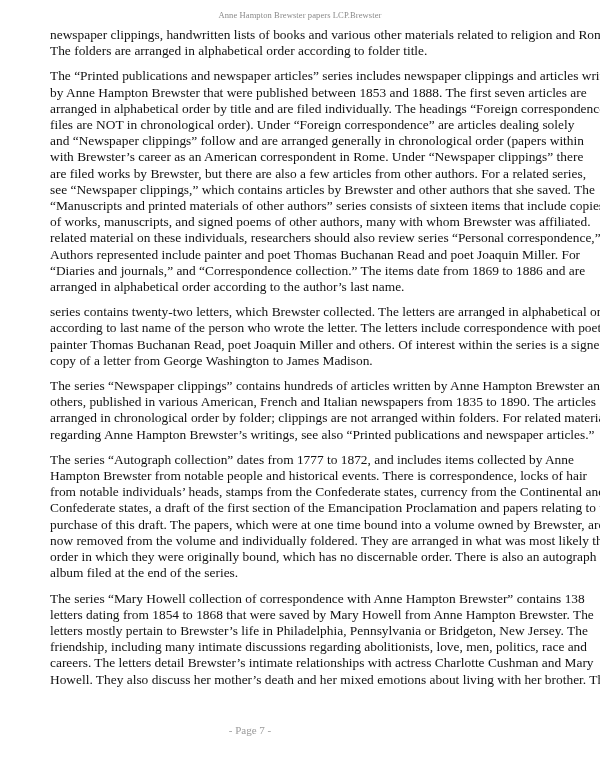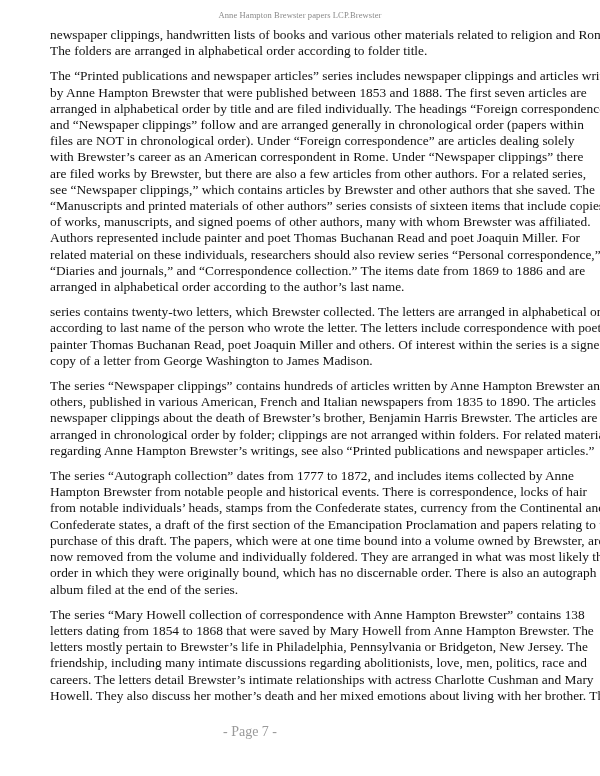--- a/index.html
+++ b/index.html
@@ -39,64 +39,63 @@
     }
     .line {
       display: block;
     }
     .page-footer {
       position: absolute;
       top: 724px;
       left: 0;
       width: 500px;
       text-align: center;
-      font-size: 14px;
+      font-size: 11px;
       color: #9a9a9a;
     }
   </style>
 </head>
 <body>
 
 <div class="page-header">Anne Hampton Brewster papers  LCP.Brewster</div>
 
 <div class="content">
 
   <p class="para">
     <span class="line">newspaper clippings, handwritten lists of books and various other materials related to religion and Rome.</span>
     <span class="line">The folders are arranged in alphabetical order according to folder title.</span>
   </p>
 
   <p class="para">
     <span class="line">The “Printed publications and newspaper articles” series includes newspaper clippings and articles written</span>
     <span class="line">by Anne Hampton Brewster that were published between 1853 and 1888. The first seven articles are</span>
     <span class="line">arranged in alphabetical order by title and are filed individually. The headings “Foreign correspondence”</span>
+    <span class="line">files are NOT in chronological order). Under “Foreign correspondence” are articles dealing solely</span>
     <span class="line">and “Newspaper clippings” follow and are arranged generally in chronological order (papers within</span>
-    <span class="line">files are NOT in chronological order). Under “Foreign correspondence” are articles dealing solely</span>
     <span class="line">with Brewster’s career as an American correspondent in Rome. Under “Newspaper clippings” there</span>
     <span class="line">are filed works by Brewster, but there are also a few articles from other authors. For a related series,</span>
     <span class="line">see “Newspaper clippings,” which contains articles by Brewster and other authors that she saved. The</span>
     <span class="line">“Manuscripts and printed materials of other authors” series consists of sixteen items that include copies</span>
     <span class="line">of works, manuscripts, and signed poems of other authors, many with whom Brewster was affiliated.</span>
+    <span class="line">related material on these individuals, researchers should also review series “Personal correspondence,”</span>
     <span class="line">Authors represented include painter and poet Thomas Buchanan Read and poet Joaquin Miller. For</span>
-    <span class="line">related material on these individuals, researchers should also review series “Personal correspondence,”</span>
     <span class="line">“Diaries and journals,” and “Correspondence collection.” The items date from 1869 to 1886 and are</span>
     <span class="line">arranged in alphabetical order according to the author’s last name.</span>
   </p>
 
   <p class="para">
     <span class="line">series contains twenty-two letters, which Brewster collected. The letters are arranged in alphabetical order</span>
     <span class="line">according to last name of the person who wrote the letter. The letters include correspondence with poet-</span>
     <span class="line">painter Thomas Buchanan Read, poet Joaquin Miller and others. Of interest within the series is a signed</span>
     <span class="line">copy of a letter from George Washington to James Madison.</span>
   </p>
 
   <p class="para">
     <span class="line">The series “Newspaper clippings” contains hundreds of articles written by Anne Hampton Brewster and</span>
     <span class="line">others, published in various American, French and Italian newspapers from 1835 to 1890. The articles</span>
-    <span class="line">newspaper clippings about the death of Brewster’s brother, Benjamin Harris Brewster. The articles are</span>
     <span class="line">arranged in chronological order by folder; clippings are not arranged within folders. For related materials</span>
     <span class="line">regarding Anne Hampton Brewster’s writings, see also “Printed publications and newspaper articles.”</span>
   </p>
 
   <p class="para">
     <span class="line">The series “Autograph collection” dates from 1777 to 1872, and includes items collected by Anne</span>
     <span class="line">Hampton Brewster from notable people and historical events. There is correspondence, locks of hair</span>
     <span class="line">from notable individuals’ heads, stamps from the Confederate states, currency from the Continental and</span>
     <span class="line">Confederate states, a draft of the first section of the Emancipation Proclamation and papers relating to the</span>
     <span class="line">purchase of this draft. The papers, which were at one time bound into a volume owned by Brewster, are</span>

